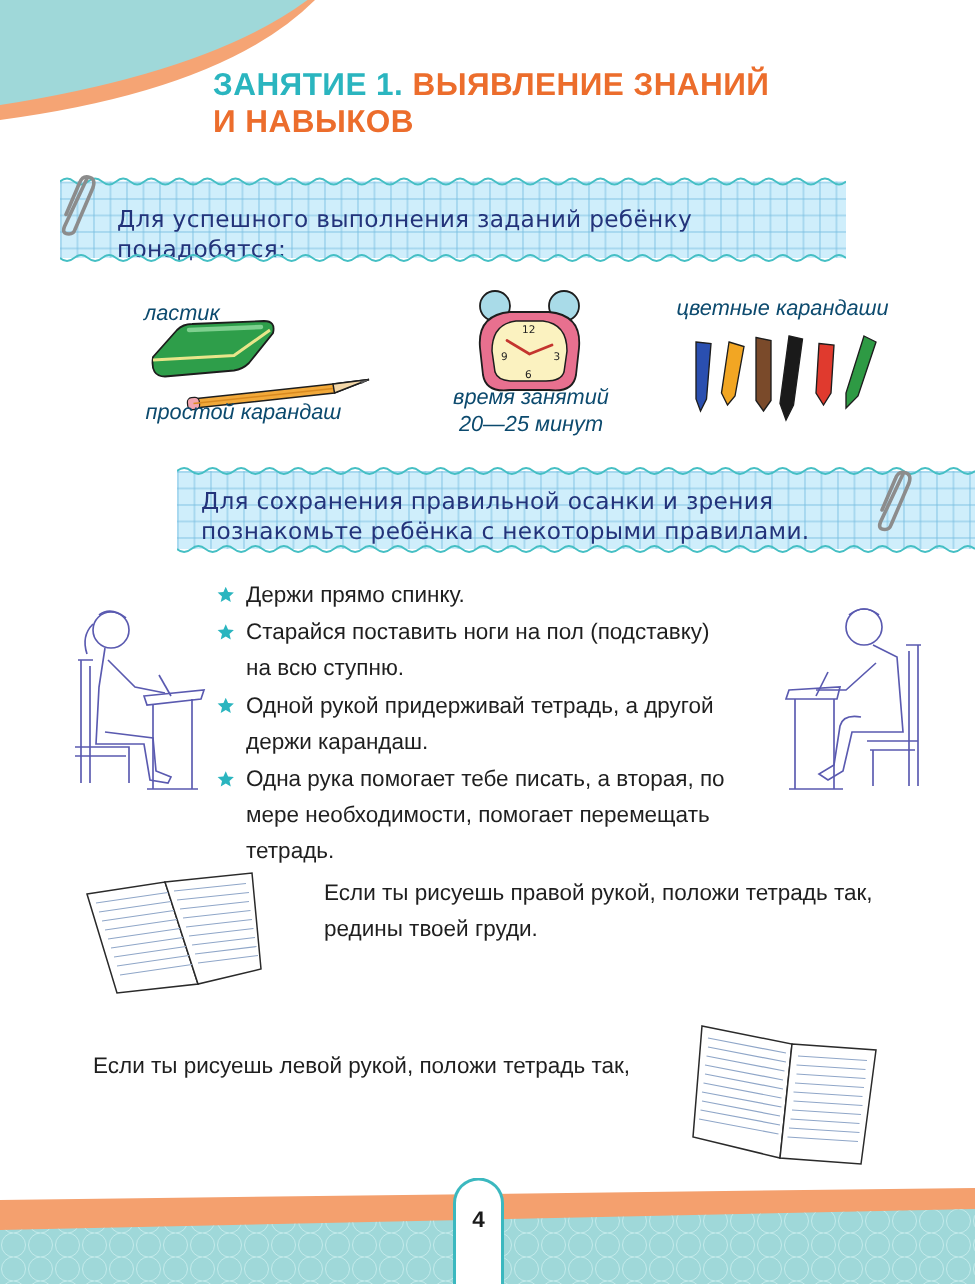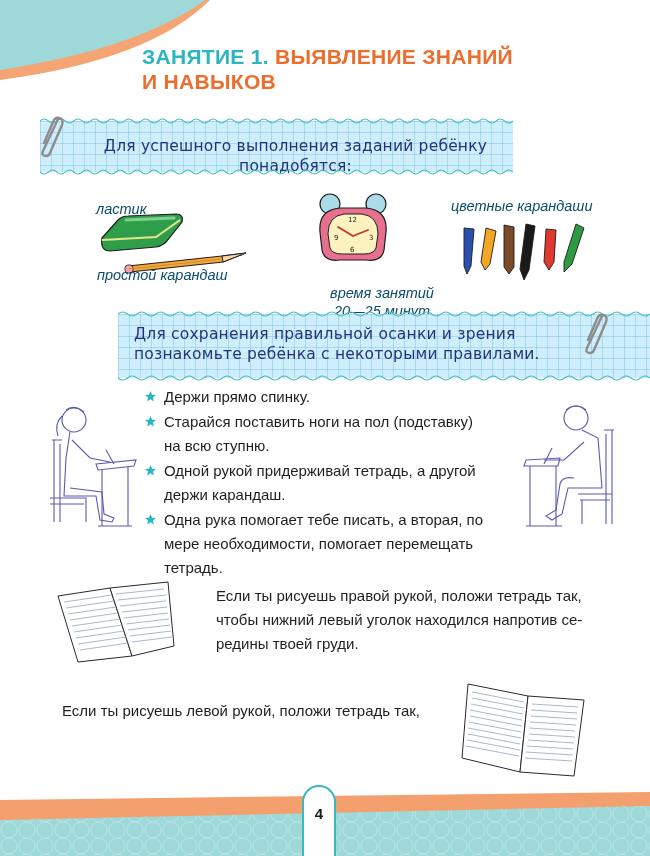--- a/index.html
+++ b/index.html
@@ -15,23 +15,23 @@
     .note-box { position: absolute; background-color: #cfeefb;
       background-image:
         linear-gradient(to right, rgba(120,190,225,0.45) 1px, transparent 1px),
         linear-gradient(to bottom, rgba(120,190,225,0.45) 1px, transparent 1px);
       background-size: 11px 11px; }
     .note-box .wave-top, .note-box .wave-bot { position: absolute; left: 0; width: 100%; height: 6px; }
     .note-box .wave-top { top: -3px; }
     .note-box .wave-bot { bottom: -3px; }
     .note-text { position: absolute; font-family: "DejaVu Sans", sans-serif; color: #23337a; font-size: 15.5px; line-height: 20px; letter-spacing: 0.2px; }
 
-    #note1 { left: 40px; top: 121px; width: 473px; height: 51px; text-align: center; }
+    #note1 { left: 40px; top: 121px; width: 524px; height: 51px; }
     #note1 .note-text { left: 38px; top: 15px; }
-    #note2 { left: 118px; top: 314px; width: 532px; height: 64px; }
+    #note2 { left: 118px; top: 314px; width: 532px; height: 52px; }
     #note2 .note-text { left: 16px; top: 10px; }
 
     .clip { position: absolute; }
 
     .label { position: absolute; font-family: "Liberation Sans", sans-serif; font-size: 14.5px; color: #0c4a6e; text-align: center; line-height: 18px; font-style: italic; }
 
     .bullets { position: absolute; left: 144px; top: 385px; width: 340px; list-style: none; font-family: "Liberation Sans", sans-serif; font-size: 15px; line-height: 24px; color: #1f1f1f; }
     .bullets li { position: relative; padding-left: 20px; margin-bottom: 1px; }
     .bullets li .star { position: absolute; left: 0; top: 5px; width: 13px; height: 13px; }
 
@@ -91,21 +91,21 @@
   <circle cx="18" cy="12" r="10" fill="#a9dbe8" stroke="#1d1d1d" stroke-width="1.2"></circle>
   <circle cx="64" cy="12" r="10" fill="#a9dbe8" stroke="#1d1d1d" stroke-width="1.2"></circle>
   <path d="M8,40 Q6,18 28,16 L54,16 Q76,18 74,40 L72,58 Q70,70 54,68 L28,68 Q12,70 10,58 Z" fill="#e8708f" stroke="#1d1d1d" stroke-width="1.2"></path>
   <path d="M16,42 Q16,24 32,22 L50,22 Q66,24 66,42 L64,56 Q62,62 52,62 L30,62 Q20,62 18,56 Z" fill="#fbf2c0" stroke="#1d1d1d" stroke-width="1"></path>
   <path d="M41,44 L26,35 M41,44 L56,38" stroke="#c4352e" stroke-width="1.8" stroke-linecap="round"></path>
   <text x="36" y="30" font-size="7" font-family="DejaVu Sans, sans-serif" fill="#222">12</text>
   <text x="22" y="48" font-size="7" font-family="DejaVu Sans, sans-serif" fill="#222">9</text>
   <text x="57" y="48" font-size="7" font-family="DejaVu Sans, sans-serif" fill="#222">3</text>
   <text x="38" y="60" font-size="7" font-family="DejaVu Sans, sans-serif" fill="#222">6</text>
 </svg>
-<div class="label" style="left:297px;top:284px;width:114px;margin-left:28px;">
+<div class="label" style="left:297px;top:256px;width:114px;">
   <div>время занятий</div>
   <div>20—25 минут</div>
 </div>
 
 <span class="label" style="left:451px;top:197px;">цветные карандаши</span>
 <svg style="position:absolute;left:460px;top:222px;width:130px;height:60px;" viewBox="0 0 130 60">
   <g stroke="#1d1d1d" stroke-width="0.9">
     <path d="M4,6 L14,7 L11,44 L7,52 L4,44 Z" fill="#2a4fb0"></path>
     <path d="M26,6 L36,9 L30,42 L25,48 L21,40 Z" fill="#f2a623"></path>
     <path d="M44,3 L54,5 L54,45 L49,52 L44,45 Z" fill="#7a4a2a"></path>
@@ -185,21 +185,20 @@
 <svg style="position:absolute;left:56px;top:578px;width:120px;height:86px;" viewBox="0 0 120 86" stroke="#2a2a2a" stroke-width="1" fill="#fff">
   <path d="M2,18 L54,10 L76,78 L22,84 Z"></path>
   <path d="M54,10 L112,4 L118,68 L76,78 Z"></path>
   <g stroke="#8fa6c8" stroke-width="0.8">
     <path d="M8,24 L56,17 M10,30 L58,23 M12,36 L60,29 M14,42 L62,35 M16,48 L64,41 M18,54 L66,47 M20,60 L68,53 M22,66 L70,59 M24,72 L72,65"></path>
     <path d="M60,16 L108,11 M62,22 L110,17 M64,28 L110,23 M66,34 L111,29 M68,40 L112,35 M70,46 L113,41 M72,52 L114,47 M74,58 L115,53 M76,64 L116,59"></path>
   </g>
 </svg>
 <div class="para" id="para1">
   <div>Если ты рисуешь правой рукой, положи тетрадь так,</div>
-  <div>чтобы нижний левый уголок находился напротив се-</div>
   <div>редины твоей груди.</div>
 </div>
 
 <div class="para" id="para2">
   <div>Если ты рисуешь левой рукой, положи тетрадь так,</div>
 </div>
 
 <svg style="position:absolute;left:460px;top:680px;width:126px;height:100px;" viewBox="0 0 126 100" stroke="#2a2a2a" stroke-width="1" fill="#fff">
   <path d="M8,4 L68,16 L60,92 L2,78 Z"></path>
   <path d="M68,16 L124,20 L114,96 L60,92 Z"></path>

